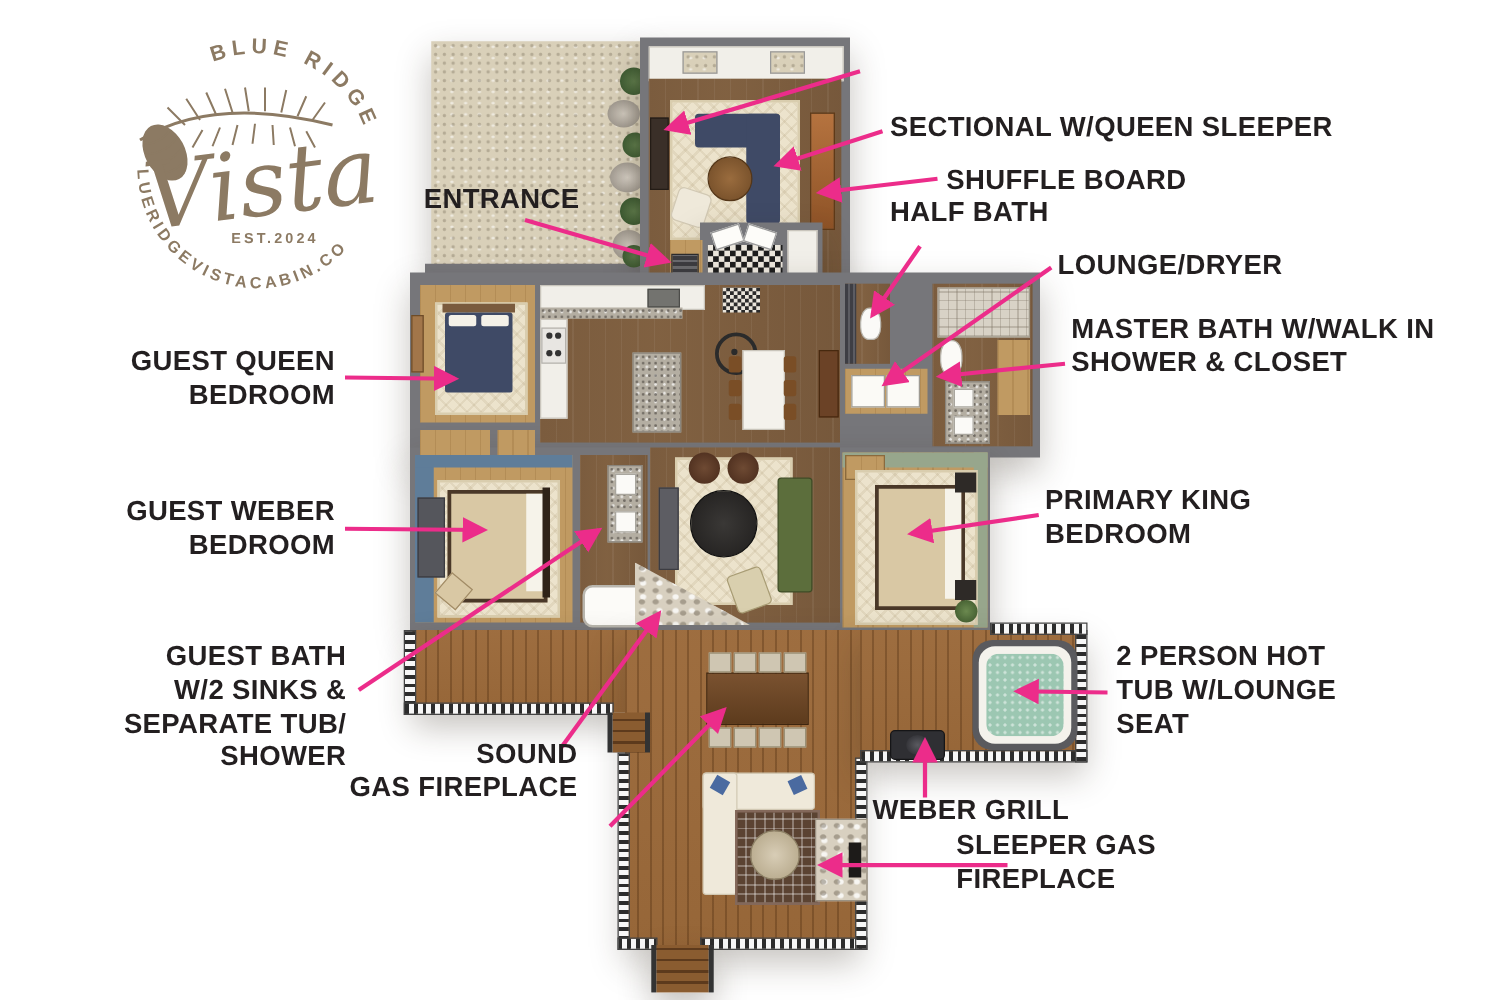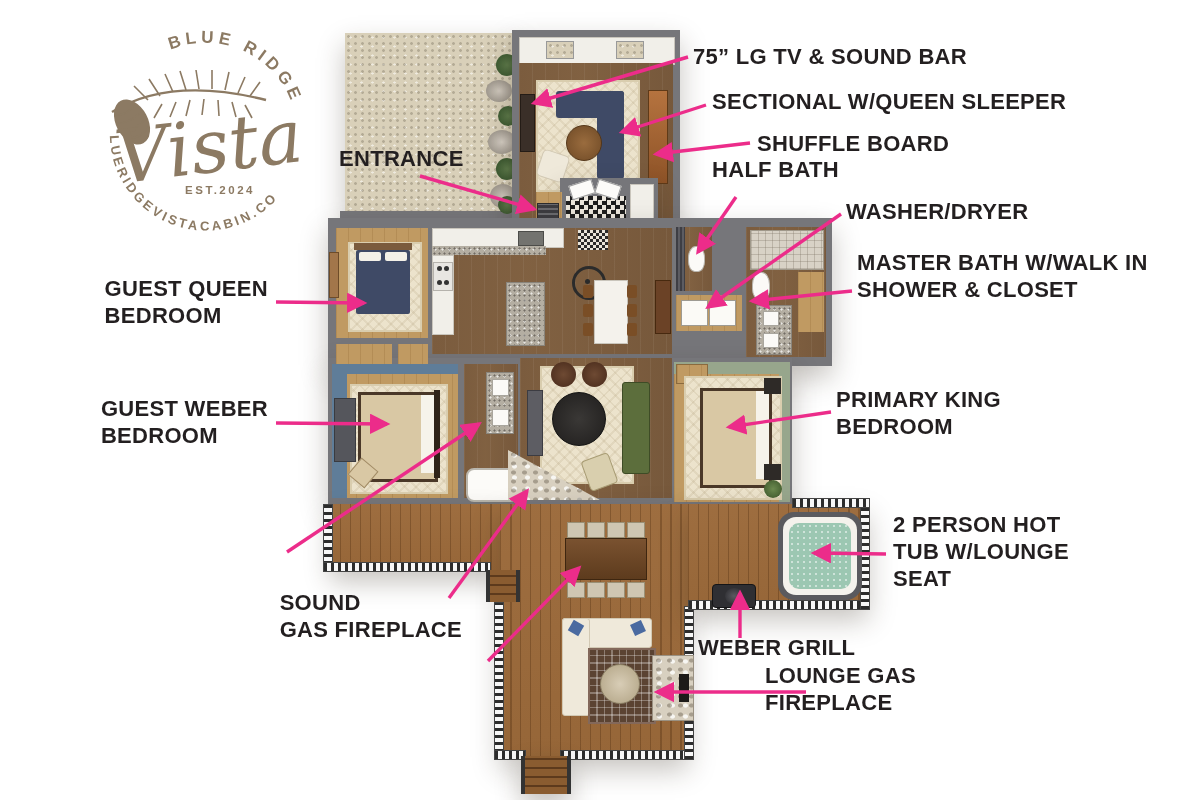--- a/index.html
+++ b/index.html
@@ -2,21 +2,21 @@
 <html style="--arrow: #ec2c8a; --ink: #231f20; --logo: #8c7a63;"><head>
 <meta charset="utf-8">
 <style>
   html,body{margin:0;padding:0;background:#fff;}
   #canvas{position:relative;width:1200px;height:800px;background:#fff;overflow:hidden;
           font-family:"Liberation Sans",sans-serif;}
   .abs{position:absolute;}
   
   .lbl{position:absolute;font-size:22px;line-height:1.22;font-weight:600;letter-spacing:.3px;
        color:var(--ink,#231f20);white-space:pre-line;}
-  .lbl.r{text-align:left;}
+  .lbl.r{text-align:right;}
   
   .wall{background:#76767a;}
   .floor-wood{background-color:#7b5c3e;
     background-image:repeating-linear-gradient(90deg,rgba(255,255,255,.06) 0 1px,transparent 1px 13px),
                      linear-gradient(90deg,#83634400,#8a694760 40%,#6f523760);}
   .floor-pine{background-color:#c09a62;
     background-image:repeating-linear-gradient(90deg,rgba(120,80,30,.18) 0 1px,transparent 1px 12px);}
   .deck-wood{background-color:#9a6a3c;
     background-image:repeating-linear-gradient(90deg,rgba(60,30,5,.28) 0 1.5px,transparent 1.5px 10px),
                      linear-gradient(#a9784a40,#90603260);}
@@ -282,36 +282,39 @@
     <line class="arrow" x1="276" y1="423" x2="387" y2="424" marker-end="url(#ah)"></line>
     <line class="arrow" x1="831" y1="412" x2="729" y2="427" marker-end="url(#ah)"></line>
     <line class="arrow" x1="287" y1="552" x2="479" y2="424" marker-end="url(#ah)"></line>
     <line class="arrow" x1="449" y1="598" x2="527" y2="491" marker-end="url(#ah)"></line>
     <line class="arrow" x1="488" y1="661" x2="579" y2="568" marker-end="url(#ah)"></line>
     <line class="arrow" x1="740" y1="638" x2="740" y2="593" marker-end="url(#ah)"></line>
     <line class="arrow" x1="806" y1="692" x2="657" y2="692" marker-end="url(#ah)"></line>
     <line class="arrow" x1="886" y1="554" x2="814" y2="553" marker-end="url(#ah)"></line>
   </svg>
 
-  <div class="lbl" style="left:693px;top:44px">75” LG TV &amp; SOUND BAR</div>
   <div class="lbl" style="left:757px;top:131px">SHUFFLE BOARD</div>
   <div class="lbl" style="left:712px;top:89px">SECTIONAL W/QUEEN SLEEPER</div>
   <div class="lbl" style="left:712px;top:157px">HALF BATH</div>
-  <div class="lbl" style="left:846px;top:199px">WASHER/DRYER</div>
+  <div class="lbl" style="left:846px;top:199px">LOUNGE/DRYER</div>
   <div class="lbl" style="left:857px;top:250px">MASTER BATH W/WALK IN
 SHOWER &amp; CLOSET</div>
   <div class="lbl" style="left:339px;top:146px">ENTRANCE</div>
   <div class="lbl r" style="right:932px;top:276px">GUEST QUEEN
 BEDROOM</div>
   <div class="lbl r" style="right:932px;top:396px">GUEST WEBER
 BEDROOM</div>
   <div class="lbl" style="left:836px;top:387px">PRIMARY KING
 BEDROOM</div>
+  <div class="lbl r" style="right:923px;top:512px">GUEST BATH
+W/2 SINKS &amp;
+SEPARATE TUB/
+SHOWER</div>
   <div class="lbl r" style="right:738px;top:590px">SOUND
 GAS FIREPLACE</div>
   <div class="lbl" style="left:698px;top:635px">WEBER GRILL</div>
-  <div class="lbl" style="left:765px;top:663px">LOUNGE GAS
+  <div class="lbl" style="left:765px;top:663px">SLEEPER GAS
 FIREPLACE</div>
   <div class="lbl" style="left:893px;top:512px">2 PERSON HOT
 TUB W/LOUNGE
 SEAT</div>
 
 </div>
 
 </body></html>

